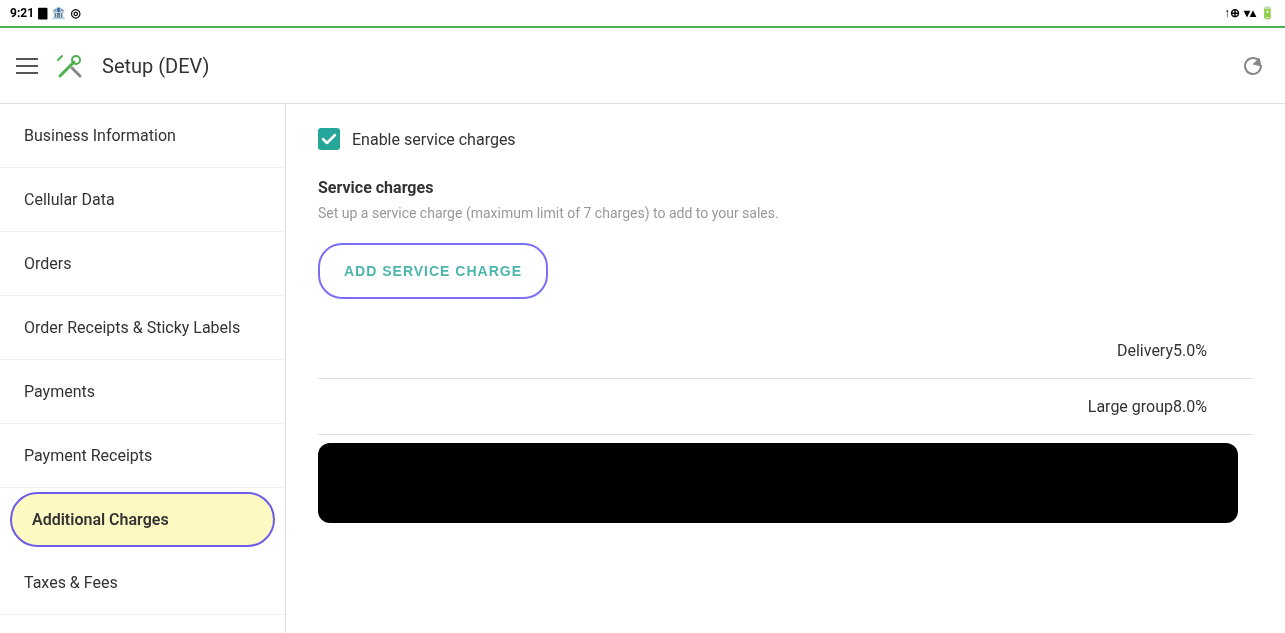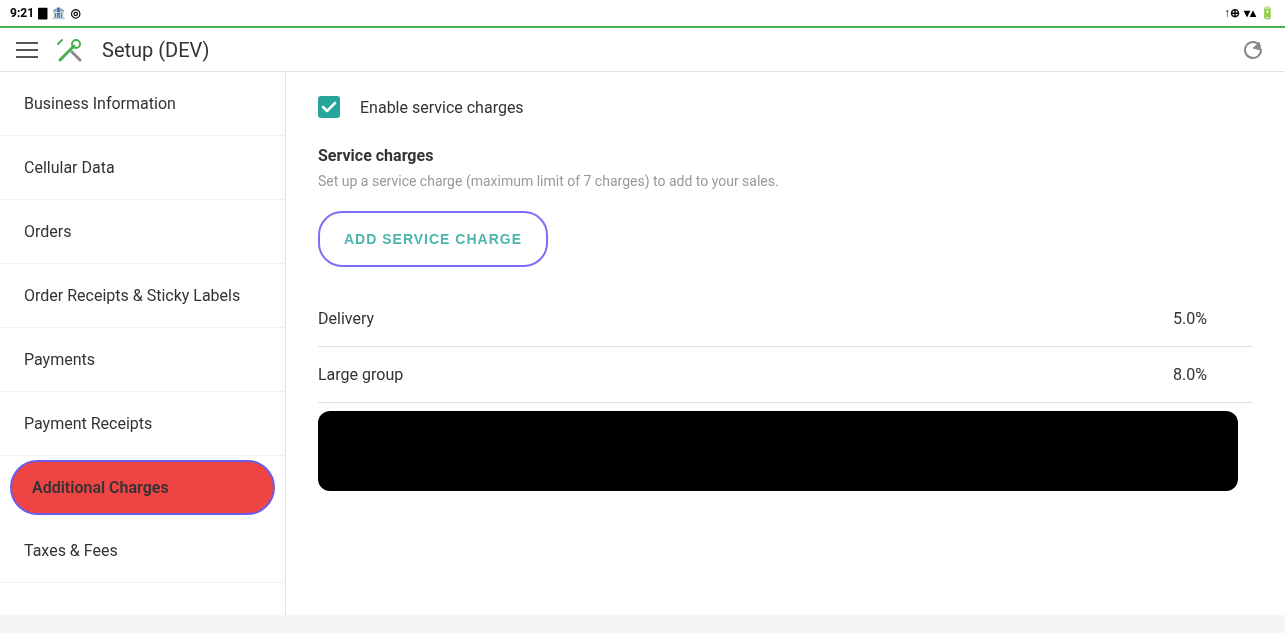--- a/index.html
+++ b/index.html
@@ -33,21 +33,21 @@
       justify-content: center;
     }
     .status-bar-right {
       display: flex;
       align-items: center;
       gap: 4px;
     }
 
     
     .app-bar {
-      height: 44px;
+      height: 76px;
       background: #fff;
       display: flex;
       align-items: center;
       padding: 0 16px;
       gap: 16px;
       border-bottom: 1px solid #e0e0e0;
     }
     .app-bar-title {
       font-size: 20px;
       color: #333;
@@ -96,41 +96,41 @@
     .sidebar-item {
       padding: 22px 24px;
       font-size: 16px;
       color: #333;
       cursor: pointer;
       border-bottom: 1px solid #f0f0f0;
       display: flex;
       align-items: center;
     }
     .sidebar-item.active {
-      background: #ef4444;
+      background: #fef9c3;
       font-weight: 600;
       border: 2px solid #6c5ce7;
       border-radius: 28px;
       margin: 4px 10px;
       padding: 16px 20px;
     }
 
     
     .content {
       flex: 1;
       background: #fff;
       overflow-y: auto;
       padding: 24px 32px;
     }
 
     
     .enable-row {
       display: flex;
       align-items: center;
-      gap: 20px;
+      gap: 12px;
       margin-bottom: 28px;
     }
     .checkbox-teal {
       width: 22px;
       height: 22px;
       background: #26a69a;
       border-radius: 3px;
       display: flex;
       align-items: center;
       justify-content: center;
@@ -181,20 +181,21 @@
     .charge-row {
       display: flex;
       align-items: center;
       padding: 18px 0;
       border-bottom: 1px solid #e0e0e0;
     }
     .charge-name {
       font-size: 16px;
       color: #333;
       flex: 1;
+      text-align: right;
     }
     .charge-value {
       font-size: 16px;
       color: #333;
       min-width: 80px;
       text-align: left;
     }
 
     
     .redacted-bar {

